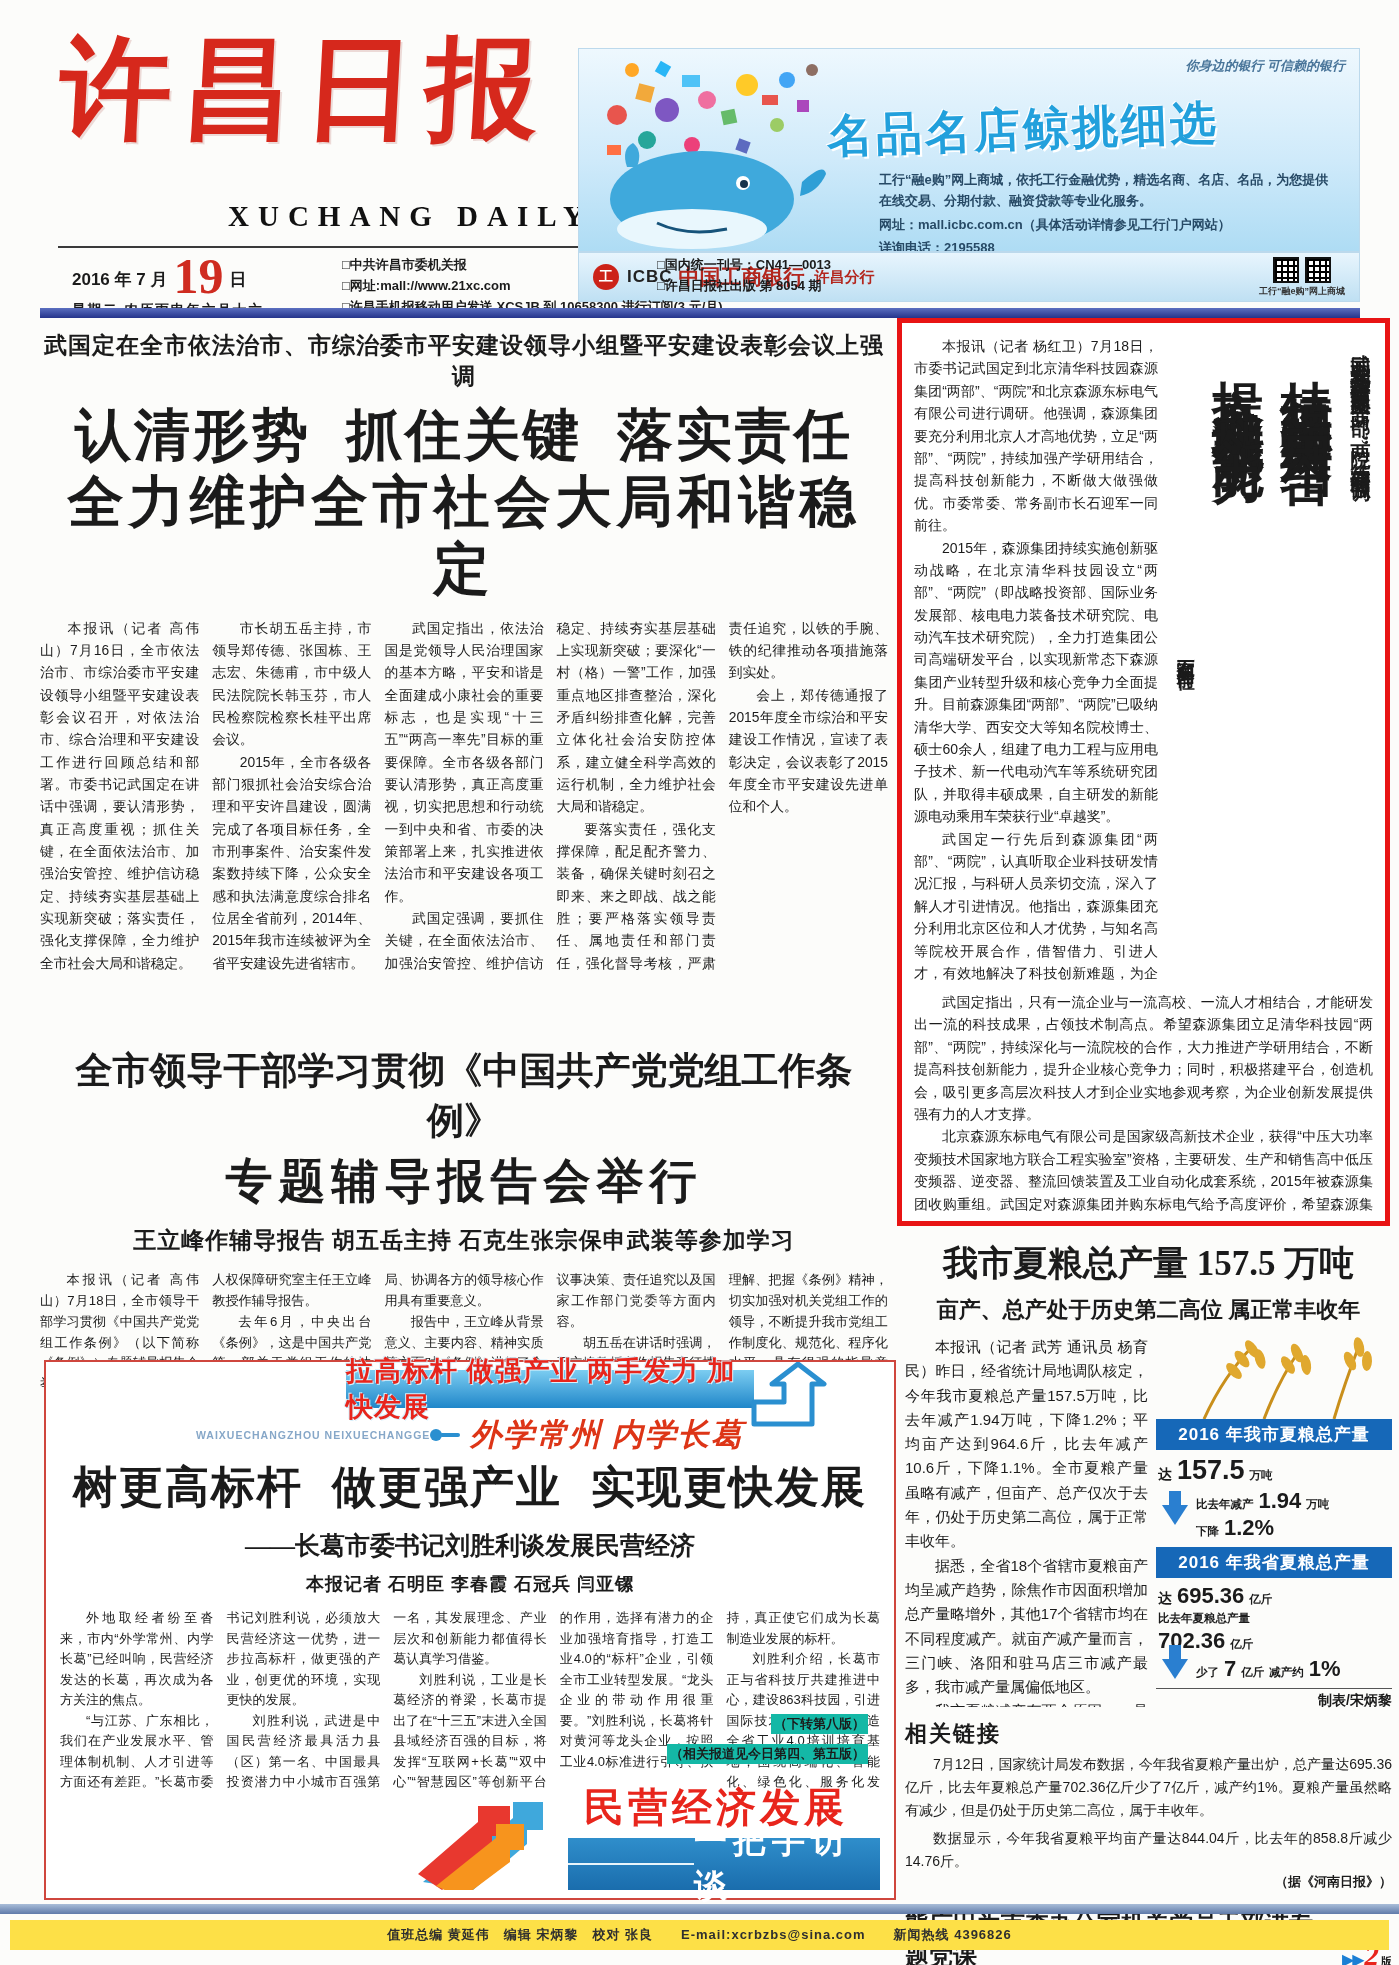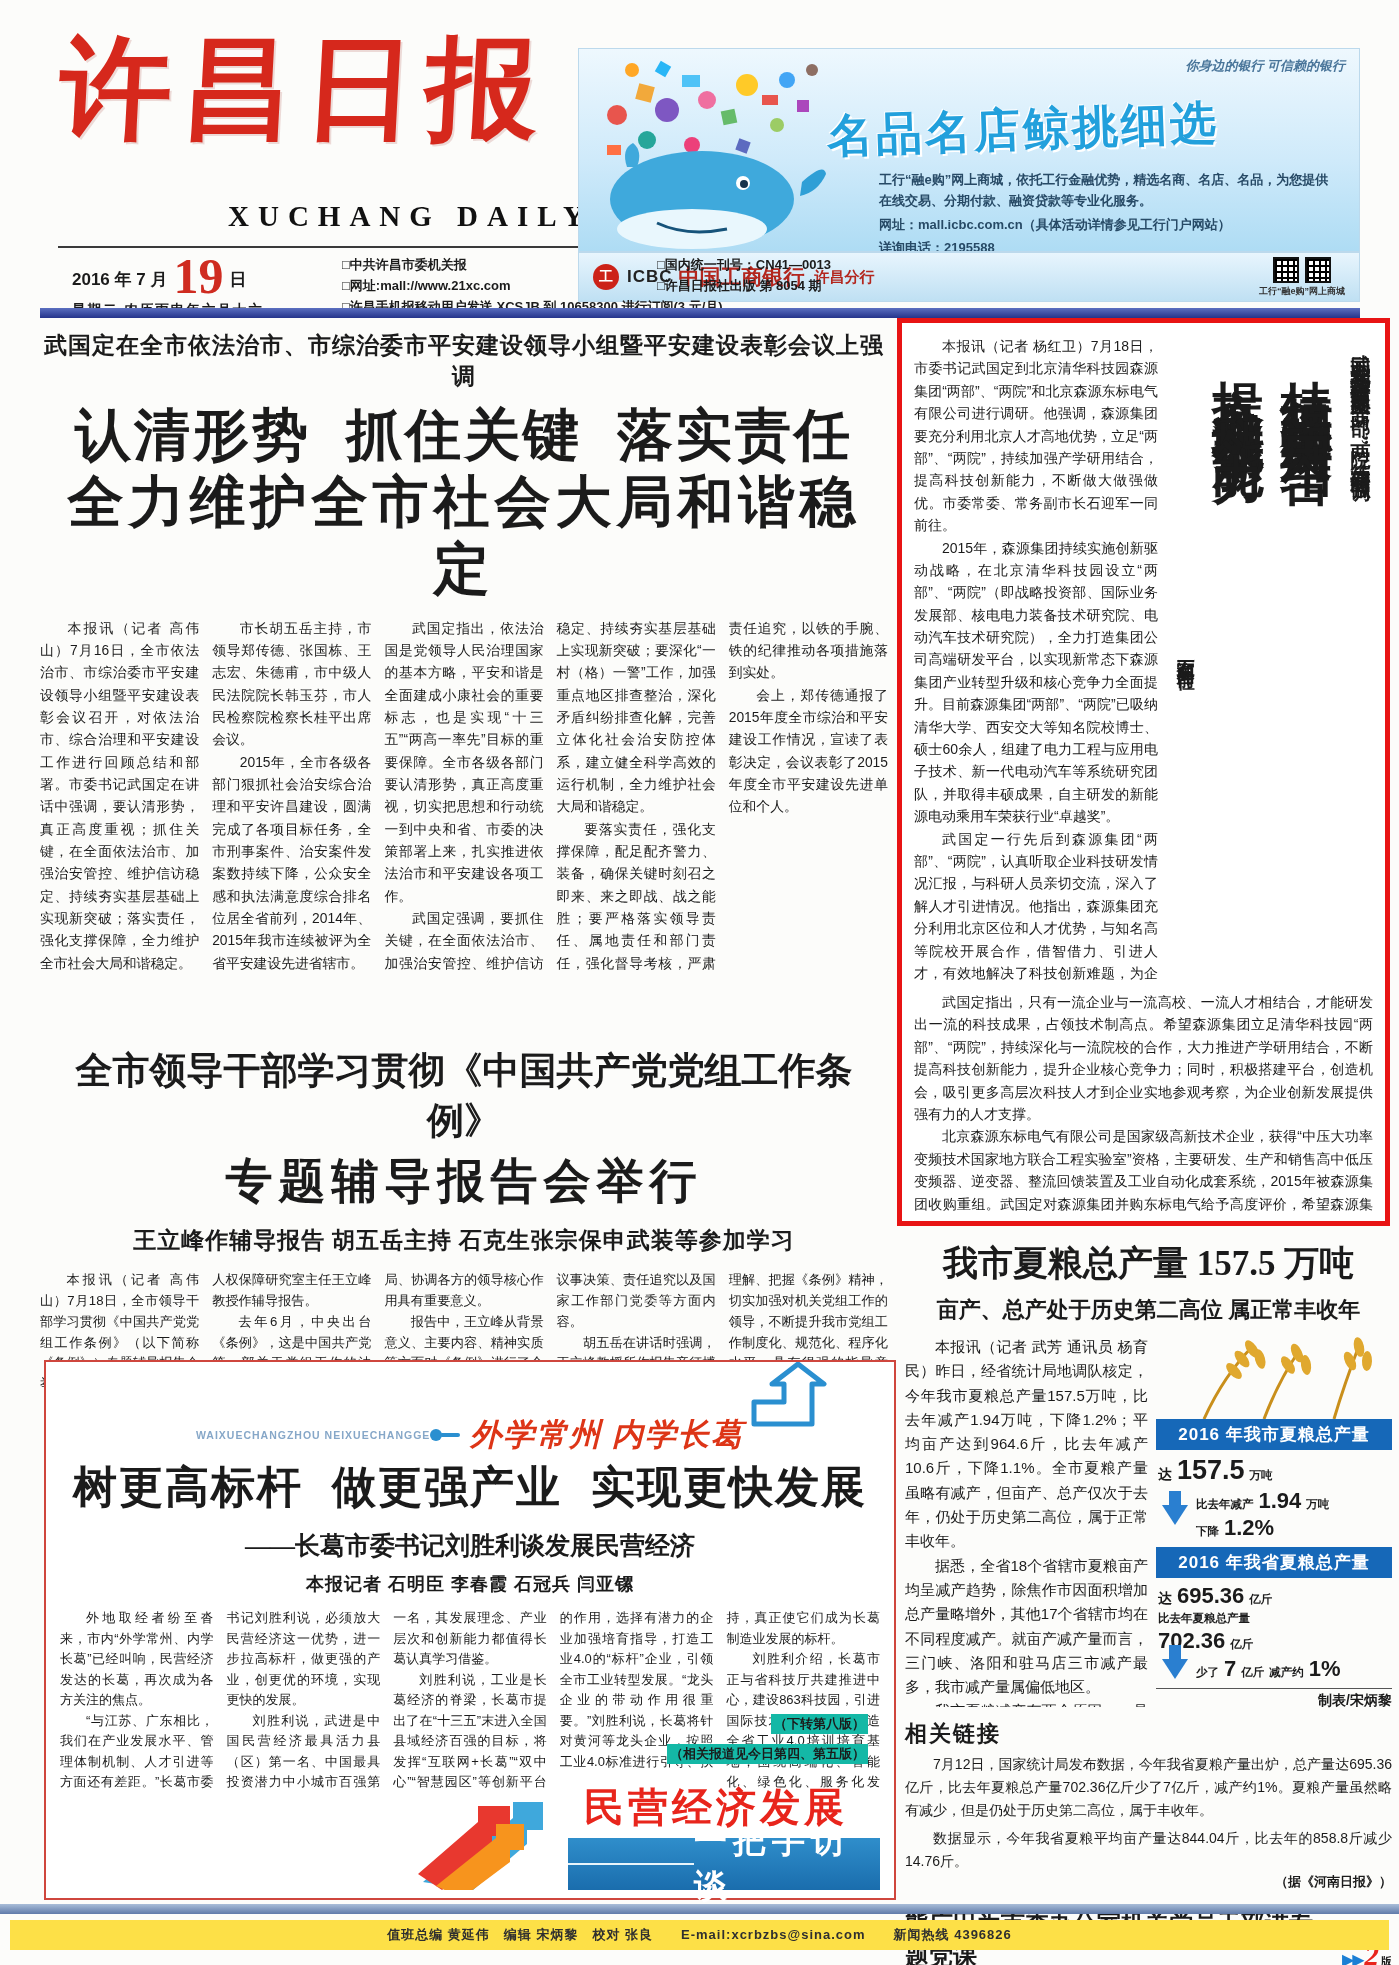--- a/index.html
+++ b/index.html
@@ -265,20 +265,21 @@
     <div class="tiaoli-sub serif">王立峰作辅导报告 胡五岳主持 石克生张宗保申武装等参加学习</div>
     <div class="cols5 bodytext tiaoli-body">
       <p>本报讯（记者 高伟山）7月18日，全市领导干部学习贯彻《中国共产党党组工作条例》（以下简称《条例》）专题辅导报告会举行，中央党校政法教研部人权保障研究室主任王立峰教授作辅导报告。</p>
       <p>去年6月，中央出台《条例》，这是中国共产党第一部关于党组工作的法规，对加强和改善党的领导，更好地发挥党总揽全局、协调各方的领导核心作用具有重要意义。</p>
       <p>报告中，王立峰从背景意义、主要内容、精神实质等方面对《条例》进行了全面解读，深刻阐释了党组设立、职责权限、组织原则、议事决策、责任追究以及国家工作部门党委等方面内容。</p>
       <p>胡五岳在讲话时强调，王立峰教授所作报告旁征博引，深入浅出，内容翔实、分析透彻，对于我们更好地理解、把握《条例》精神，切实加强对机关党组工作的领导，不断提升我市党组工作制度化、规范化、程序化水平，具有很强的指导意义。</p>
     </div>
   </div>
 
   <div class="abs cg-frame">
+    <div class="cg-banner">拉高标杆 做强产业 两手发力 加快发展</div>
     <svg class="cg-arrow" width="92" height="66" viewBox="0 0 92 66">
       <path d="M10,62 L10,40 L40,40 L40,22 L28,22 L54,2 L80,22 L68,22 L68,62 Z" fill="#ffffff" stroke="#2a8fd0" stroke-width="5" stroke-linejoin="round"></path>
     </svg>
     <div class="cg-row2">
       <span class="cg-pinyin">WAIXUECHANGZHOU NEIXUECHANGGE</span>
       <span class="cg-line"></span>
       <span class="cg-slogan">外学常州 内学长葛</span>
     </div>
     <div class="cg-headline serif">树更高标杆  做更强产业  实现更快发展</div>
     <div class="cg-sub serif">——长葛市委书记刘胜利谈发展民营经济</div>

